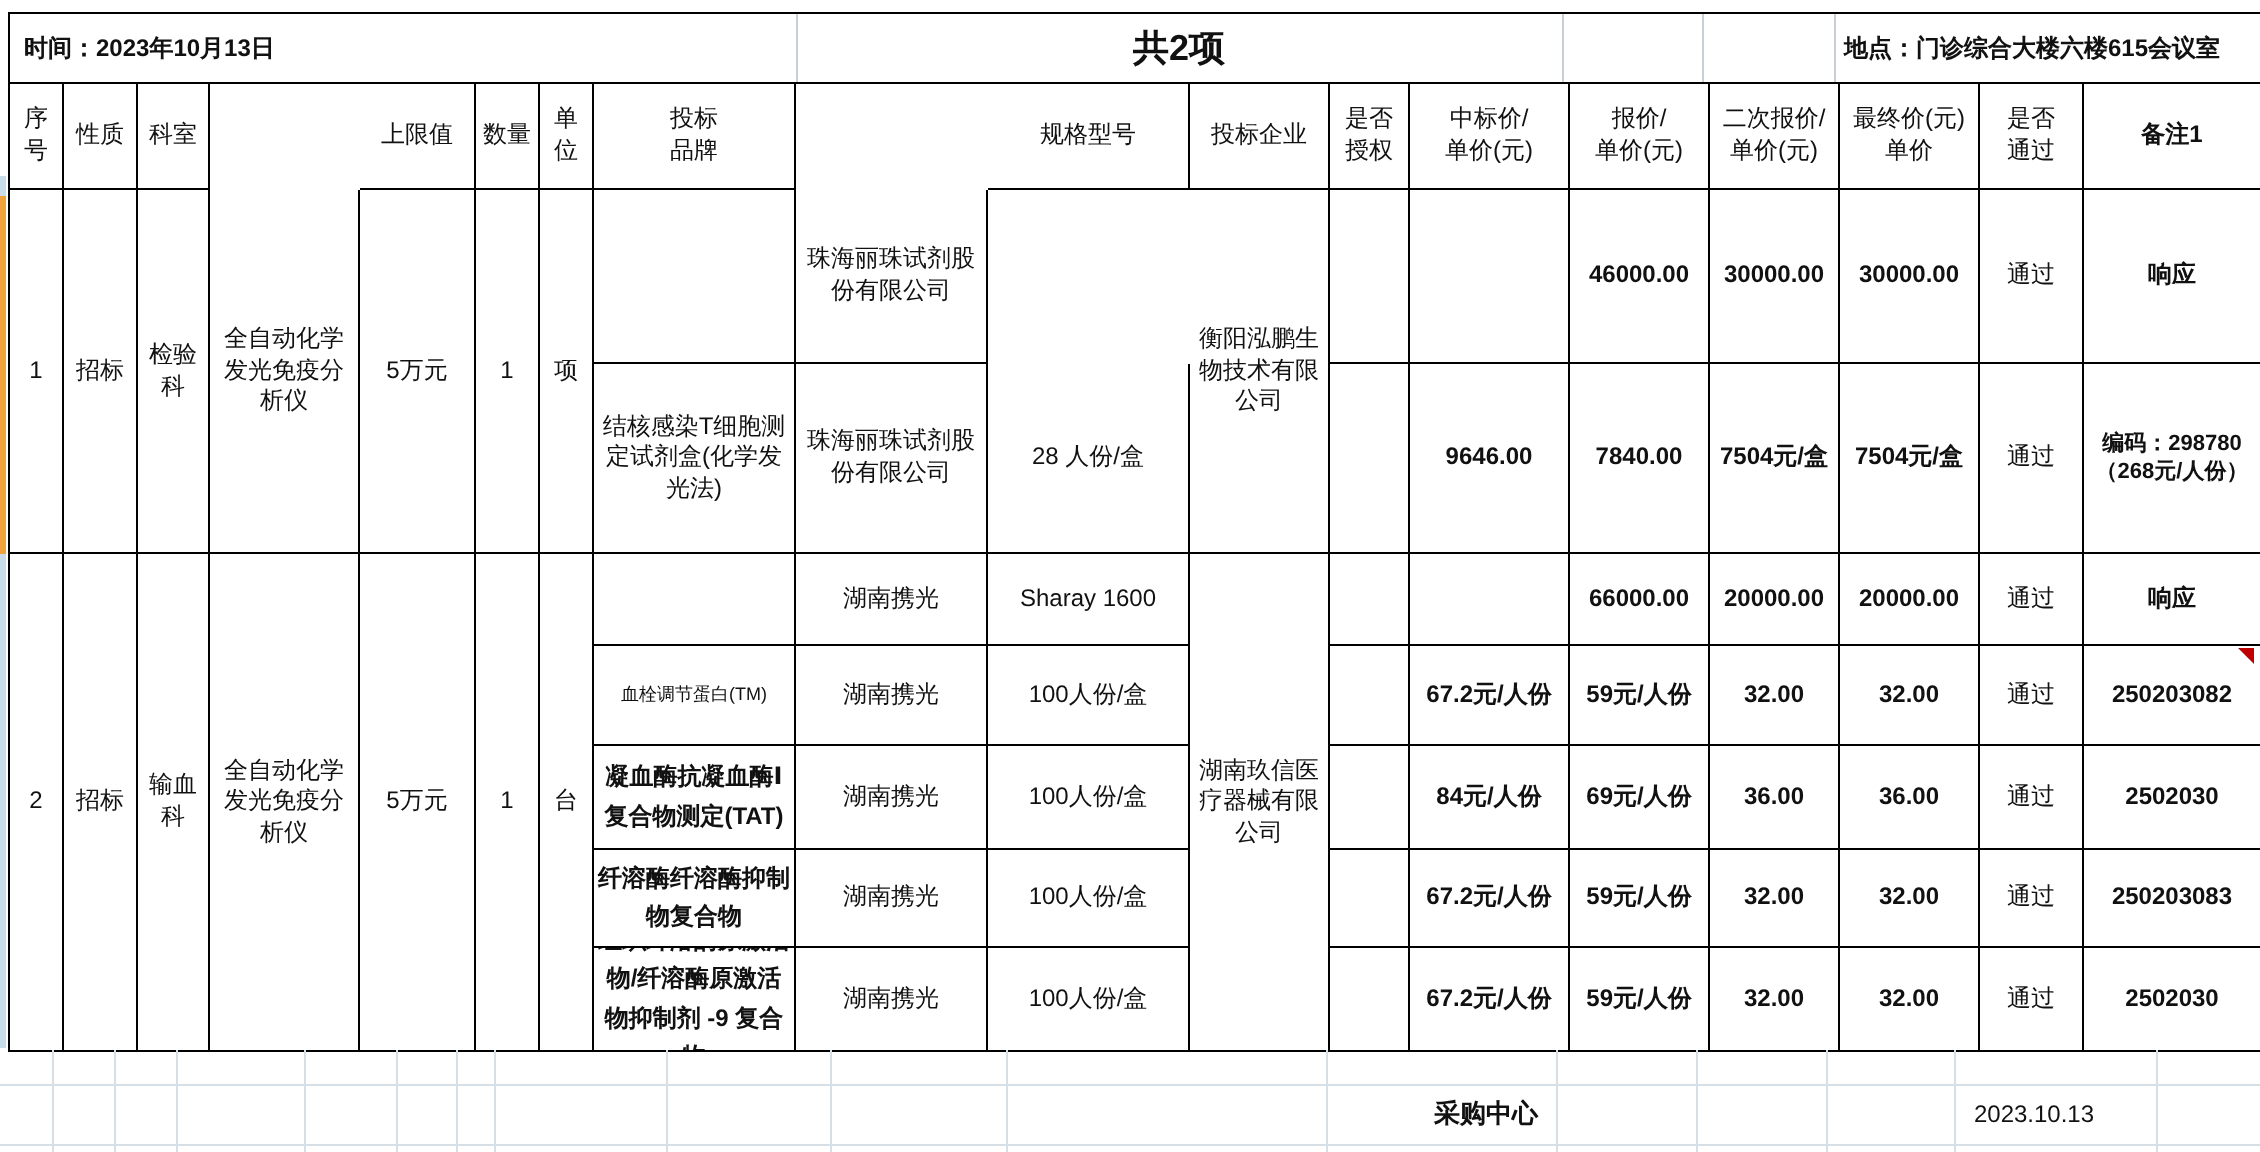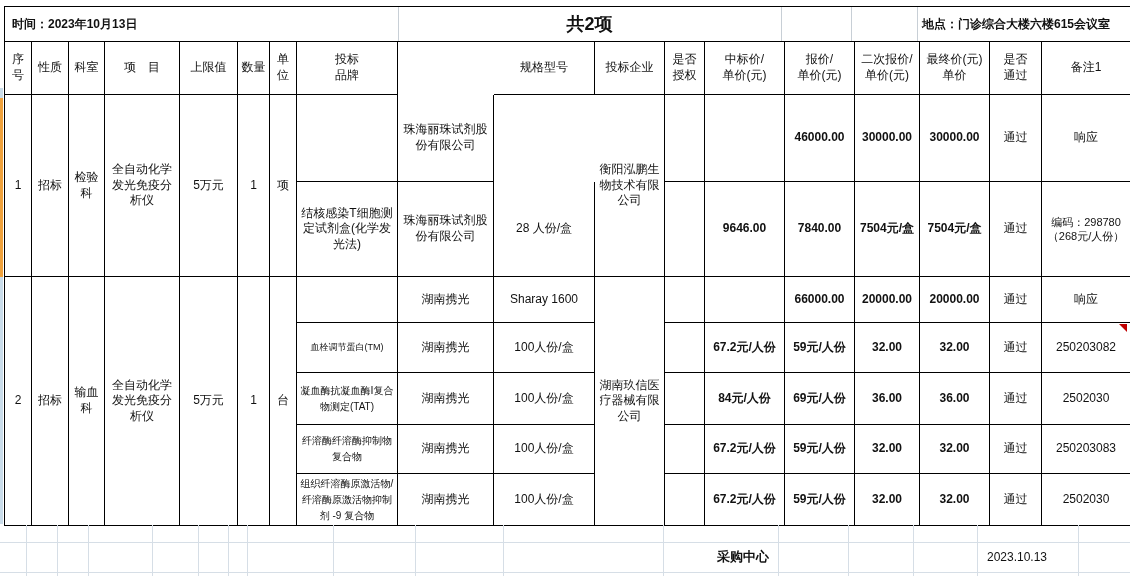--- a/index.html
+++ b/index.html
@@ -16,27 +16,27 @@
   .t-center{position:absolute;left:393px;width:383px;top:0;height:34px;display:flex;align-items:center;
           justify-content:center;font-size:18px;font-weight:bold;}
   .t-right{position:absolute;left:917px;top:0;height:34px;display:flex;align-items:center;
           font-size:12px;font-weight:bold;}
   .grid{display:grid;width:1125px;
         grid-template-columns:27px 37px 36px 75px 58px 32px 27px 101px 96px 101px 70px 40px 80px 70px 65px 70px 52px 88px;
         grid-template-rows:53px 87px 95px 46px 50px 52px 49px 51px;}
   .c{border-right:1px solid #000;border-bottom:1px solid #000;box-sizing:border-box;
      display:flex;align-items:center;justify-content:center;text-align:center;
      white-space:pre-line;font-size:12px;line-height:1.3;padding:0 2px;overflow:hidden;}
-  .lc{border-right:none;}
+  .lc{border-right:none;font-weight:bold;}
   .lr{border-bottom:none;}
   .b{font-weight:bold;}
   .nw{white-space:nowrap;padding:0 1px;}
   .s11{font-size:11px;}
   .s9{font-size:9px;line-height:1.5;}
-  .s8{font-size:10px;line-height:1.6;}
+  .s8{font-size:12px;line-height:1.6;font-weight:bold;}
   
   .vline{position:absolute;top:525px;width:1px;height:51px;background:#d6dee6;}
   .hline{position:absolute;left:0;width:1130px;height:1px;background:#d6dee6;}
   .f-center{position:absolute;left:700px;top:543px;width:86px;height:28px;display:flex;
             align-items:center;justify-content:center;font-size:13px;font-weight:bold;}
   .f-date{position:absolute;left:967px;top:543px;width:100px;height:28px;display:flex;
             align-items:center;justify-content:center;font-size:12px;}
   .comment-tri{position:absolute;left:1119px;top:324px;width:0;height:0;
             border-top:8px solid #c00000;border-left:8px solid transparent;}
 </style>
@@ -59,21 +59,20 @@
       <div class="t-left">时间：2023年10月13日</div>
       <div class="t-center">共2项</div>
       <div class="t-right">地点：门诊综合大楼六楼615会议室</div>
     </div>
 
     <div class="grid">
 
       <div class="c" style="grid-area:1/1">序号</div>
       <div class="c" style="grid-area:1/2">性质</div>
       <div class="c" style="grid-area:1/3">科室</div>
-      <div class="c" style="grid-area:1/4">项　目</div>
       <div class="c" style="grid-area:1/5">上限值</div>
       <div class="c" style="grid-area:1/6">数量</div>
       <div class="c" style="grid-area:1/7">单位</div>
       <div class="c" style="grid-area:1/8">投标
 品牌</div>
       <div class="c" style="grid-area:1/10">规格型号</div>
       <div class="c" style="grid-area:1/11">投标企业</div>
       <div class="c" style="grid-area:1/12">是否
 授权</div>
       <div class="c" style="grid-area:1/13">中标价/

